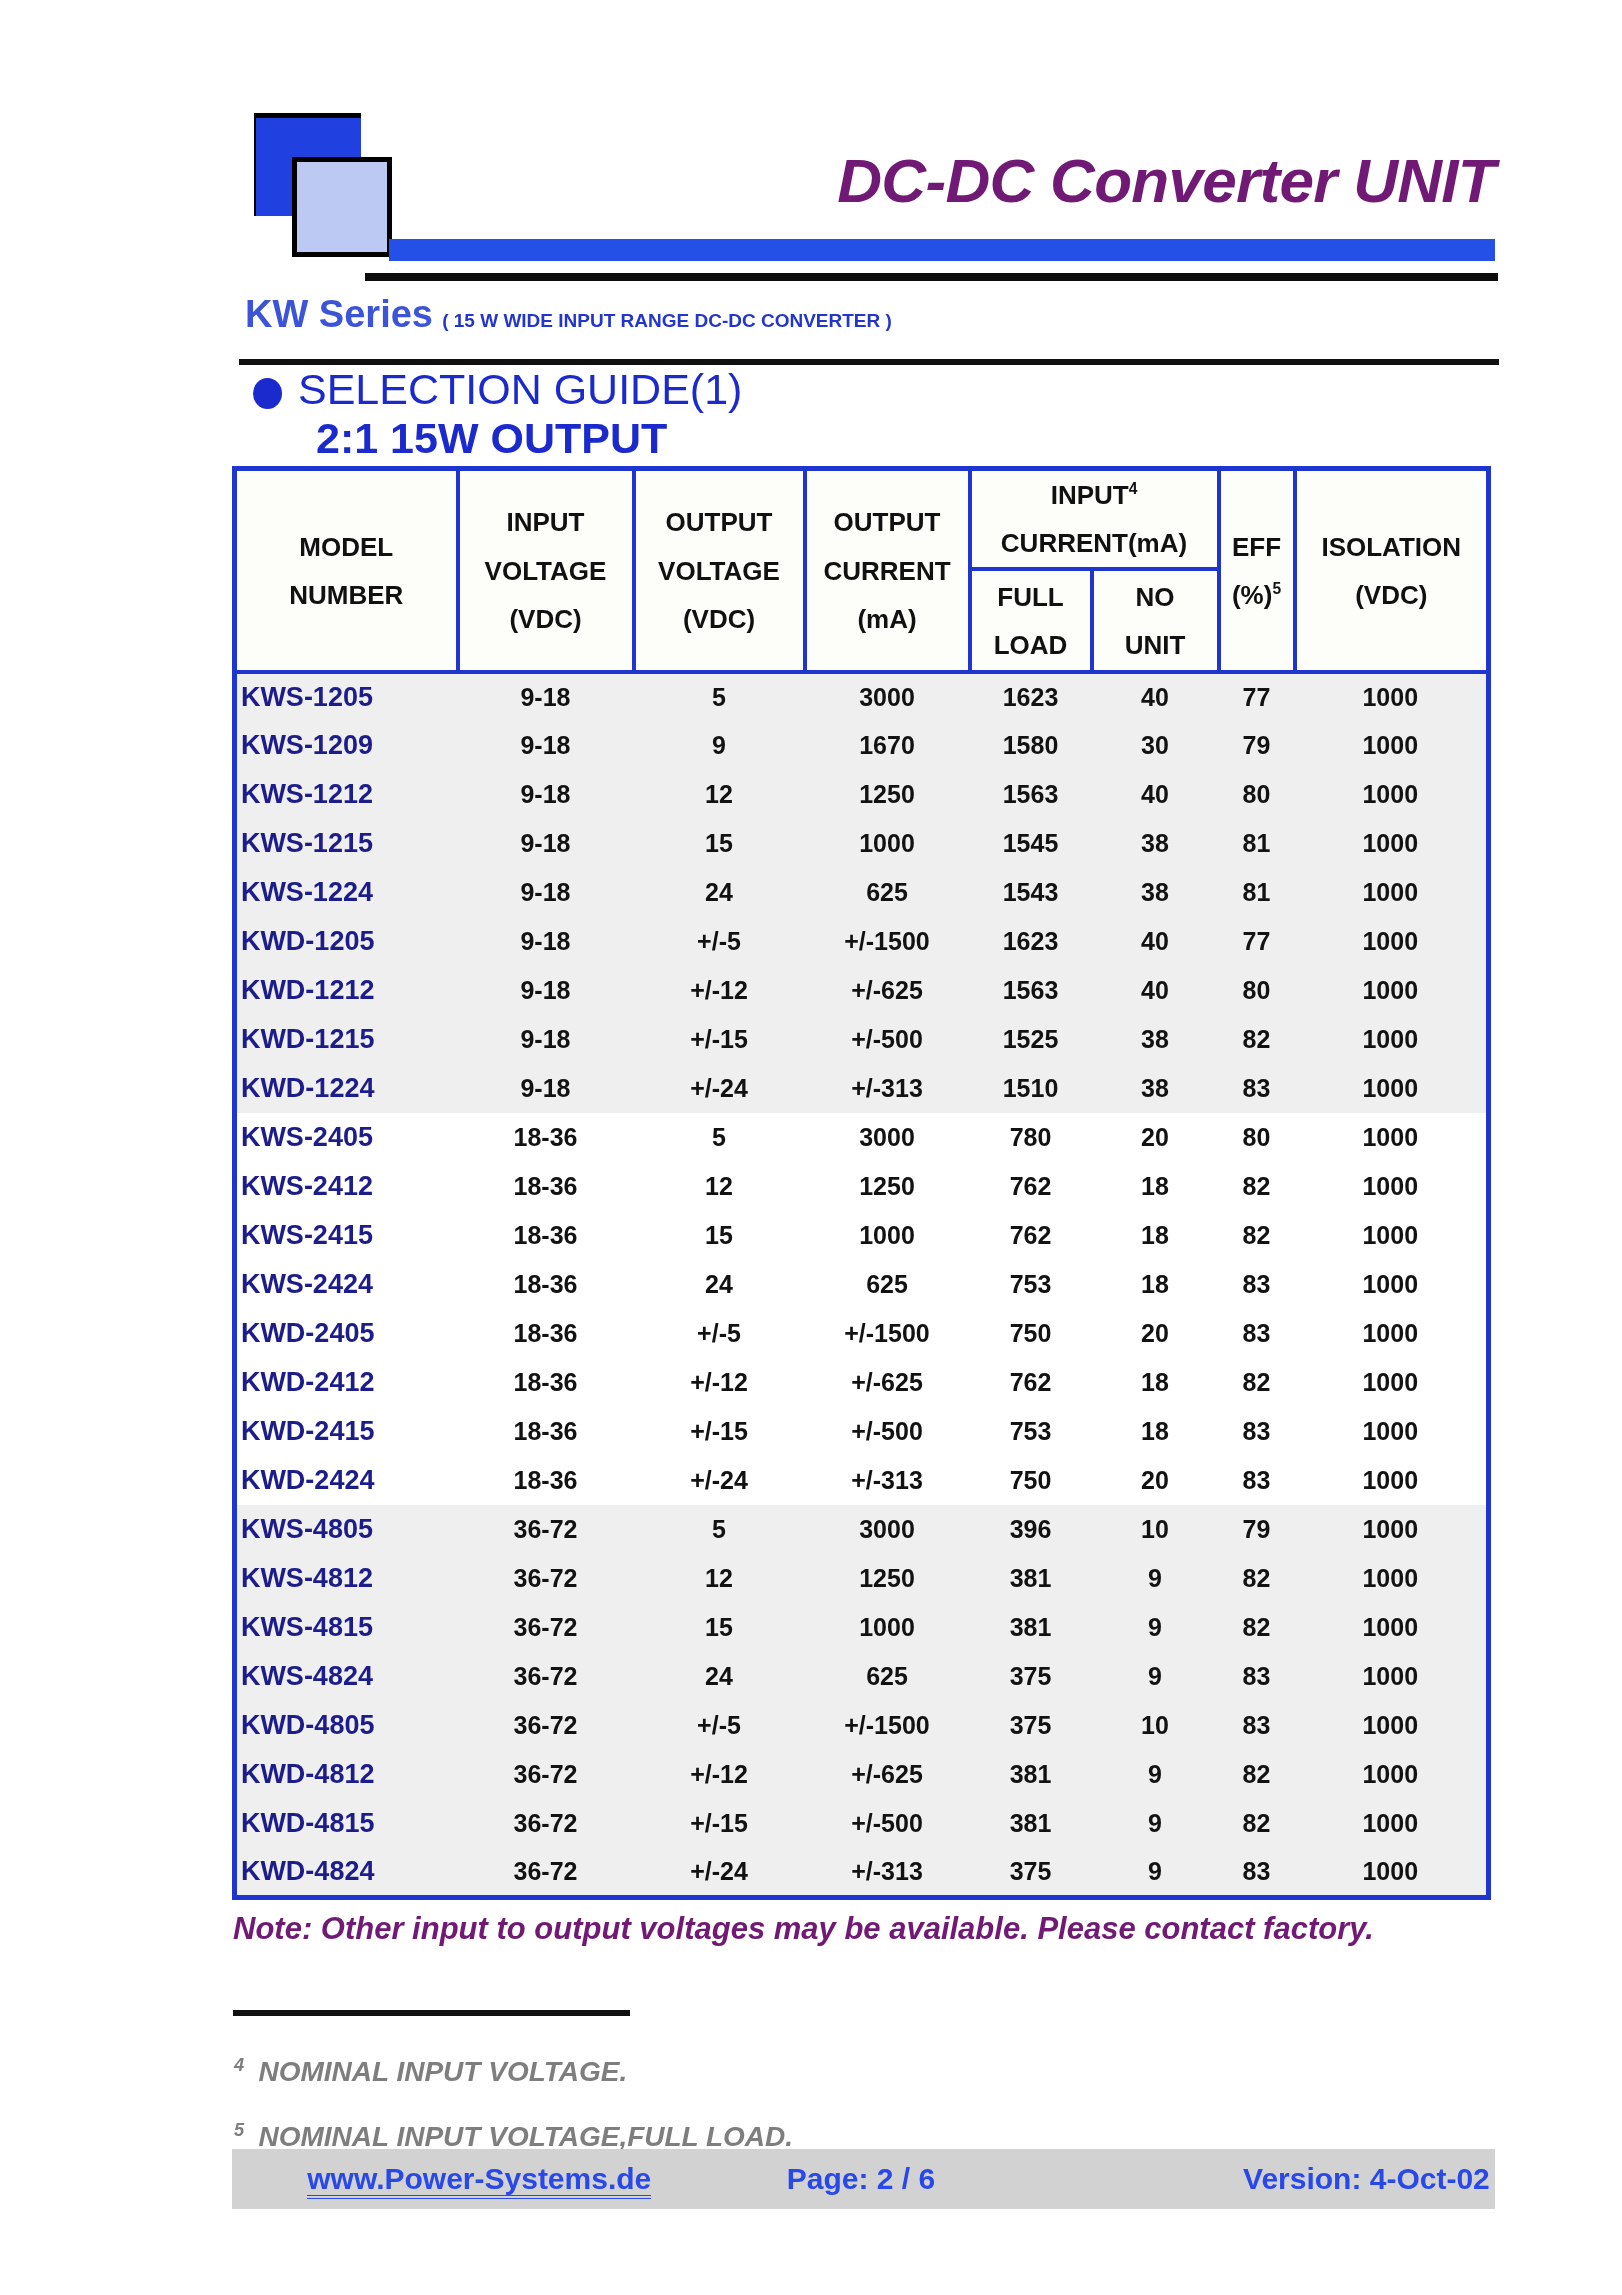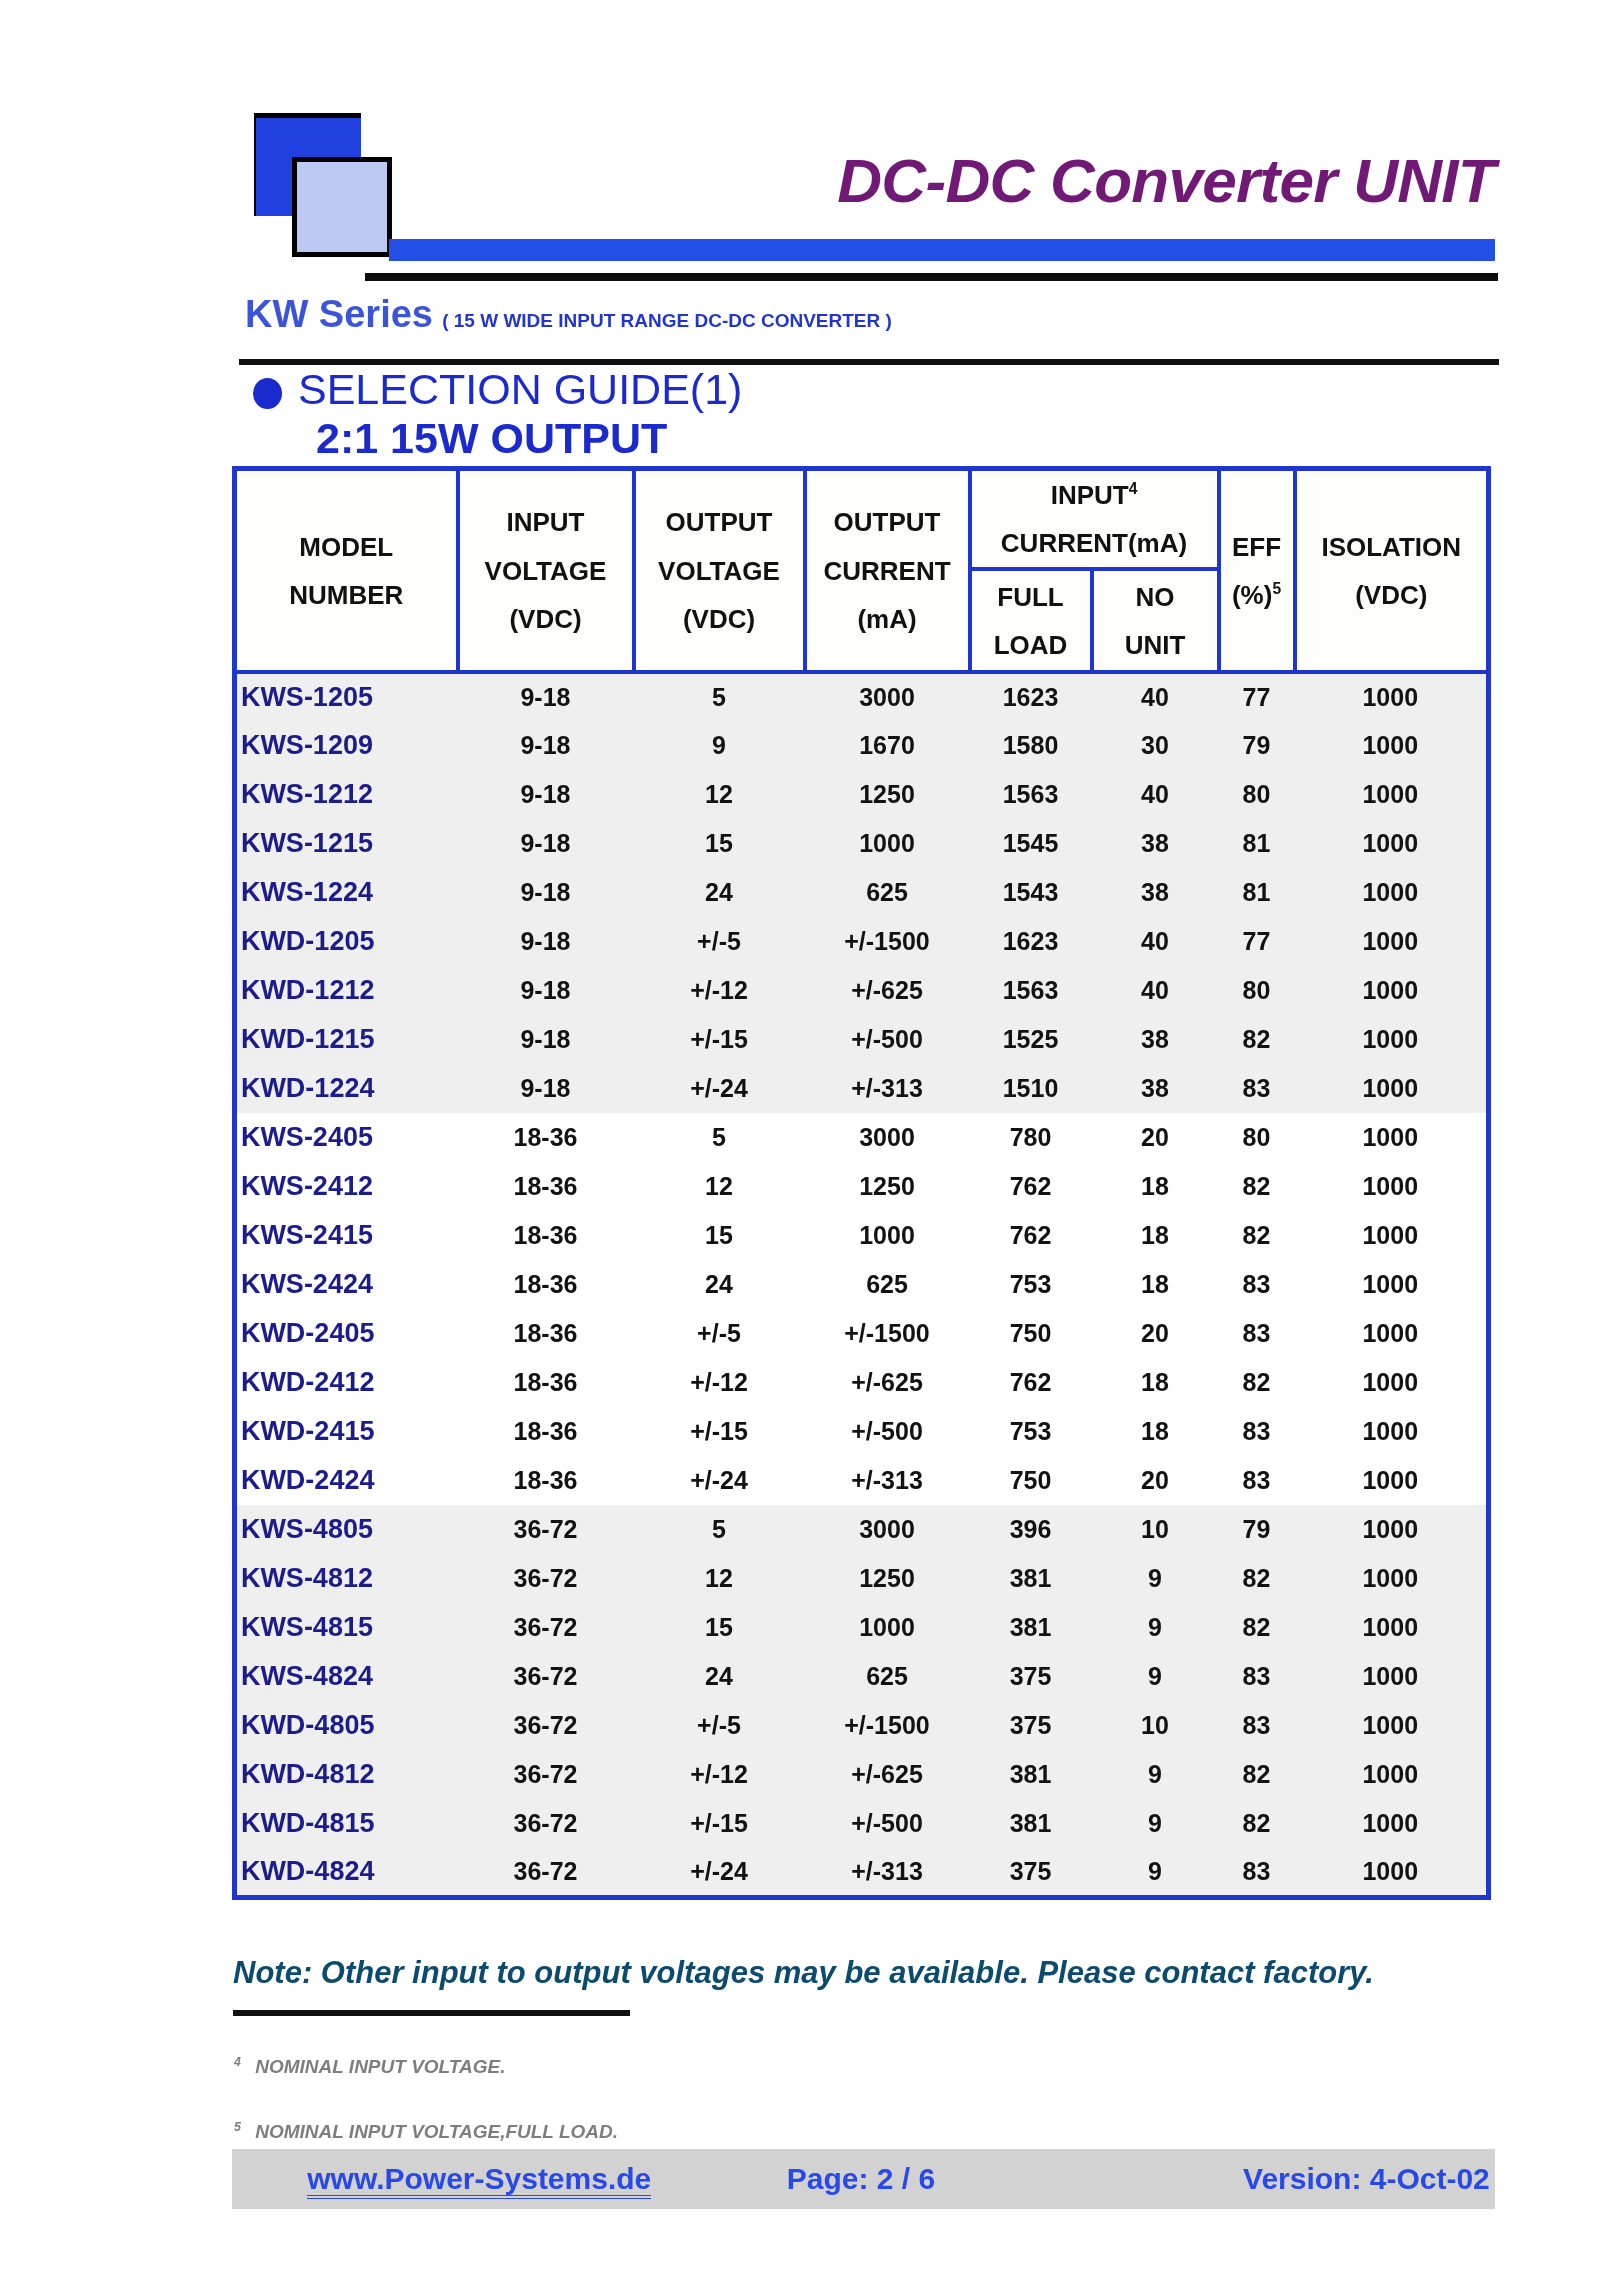--- a/index.html
+++ b/index.html
@@ -55,25 +55,25 @@
     text-align:center; vertical-align:middle;
   }
   table.sel td.model { text-align:left; padding-left:3.9px; font-size:27px; color:#1c1c8a; }
   tr.gA { background:#efefef; }
   tr.gB { background:#ffffff; }
   tr.gC { background:#efefef; }
 
   
   .note {
     position:absolute; left:233px; top:1911px; width:1269px;
-    font-size:31px; font-weight:bold; font-style:italic; color:#0c4a6e; white-space:nowrap;margin-top:44px;
+    font-size:31px; font-weight:bold; font-style:italic; color:#701a75; white-space:nowrap;
   }
   .fn-rule { position:absolute; left:233px; top:2010px; width:397px; height:5.9px; background:#111; }
   .footnote {
-    position:absolute; left:234px; font-size:19px; font-weight:bold; font-style:italic;
+    position:absolute; left:234px; font-size:28px; font-weight:bold; font-style:italic;
     color:#7e7e7e; white-space:nowrap;
   }
   .footnote .fn-sup { font-size:65%; vertical-align:super; margin-right:14.4px; }
   .fn-4 { top:2055px; }
   .fn-5 { top:2120px; }
 
   
   .footer-bar {
     position:absolute; left:232px; top:2149px; width:1263px; height:60px;
     background:#d2d2d2; display:flex; align-items:center;

